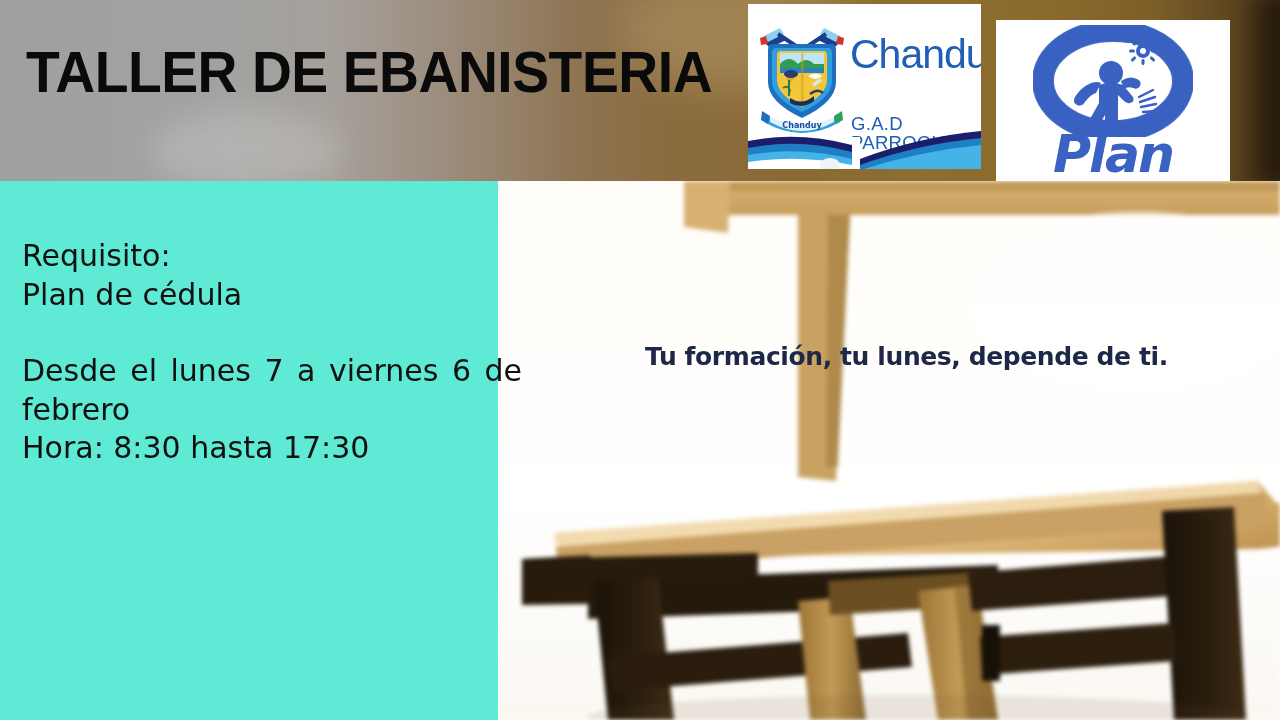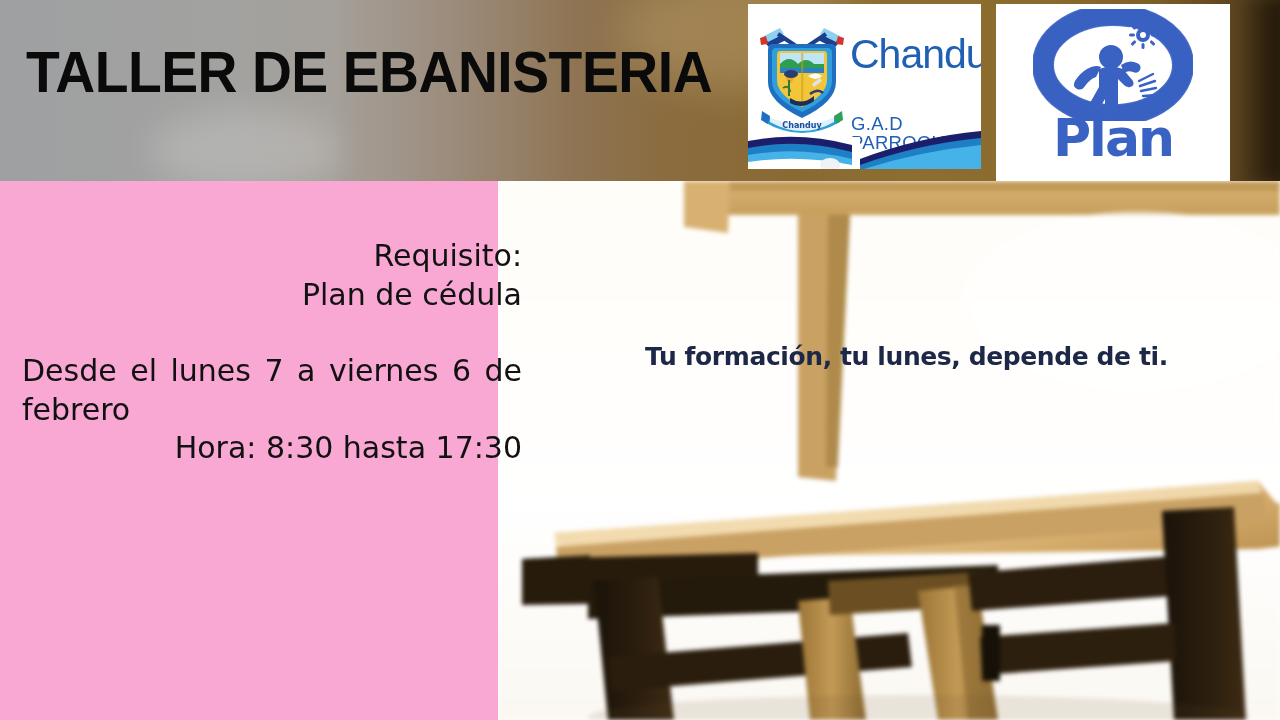--- a/index.html
+++ b/index.html
@@ -5,21 +5,21 @@
   * { margin:0; padding:0; box-sizing:border-box; }
   html, body {
     width:1280px; height:720px;
     overflow:hidden;
     background:#ffffff;
     font-family:"DejaVu Sans", sans-serif;
   }
   #poster {
     position:relative;
     width:1280px; height:720px;
-    background:#f9a8d4;
+    background:#5eead4;
     overflow:hidden;
   }
 
   
   #header {
     position:absolute; left:0; top:0;
     width:1280px; height:181px;
     background:
       linear-gradient(90deg,
         #9fa0a2 0%,
@@ -98,24 +98,25 @@
     color:#1f5fb4;
     letter-spacing:.3px;
     line-height:1;
     margin-top:35px;
   }
   
   .wave-wrap { position:absolute; left:0; bottom:0; width:233px; height:54px; overflow:hidden; }
 
   
   #logo-plan {
-    position:absolute; left:996px; top:4px;
+    position:absolute; left:996px; top:20px;
     width:234px; height:189px;
     background:#ffffff;
     overflow:hidden;
+    font-style:italic;
   }
   .plan-mark { position:absolute; left:37px; top:5px; width:160px; height:112px; }
   .plan-word {
     position:absolute; left:0; top:108px; width:234px;
     text-align:center;
     font-family:"DejaVu Sans", sans-serif;
     font-size:52px;
     font-weight:bold;
     color:#3a62c2;
     letter-spacing:-2px;
@@ -150,21 +151,21 @@
   }
   .para {
     font-family:"DejaVu Sans", sans-serif;
     font-size:30px;
     font-weight:normal;
     color:#111111;
     line-height:38.5px;
     text-align:justify;
     text-justify:inter-word;
   }
-  .para.nojust { text-align:right;margin-left:23px; }
+  .para.nojust { text-align:left; }
   .gap-lg { height:39px; }
   .gap-md { height:38px; }
 </style>
 </head>
 <body>
 
 <div id="poster">
 
   <div id="header">
     <div class="blotch"></div>

